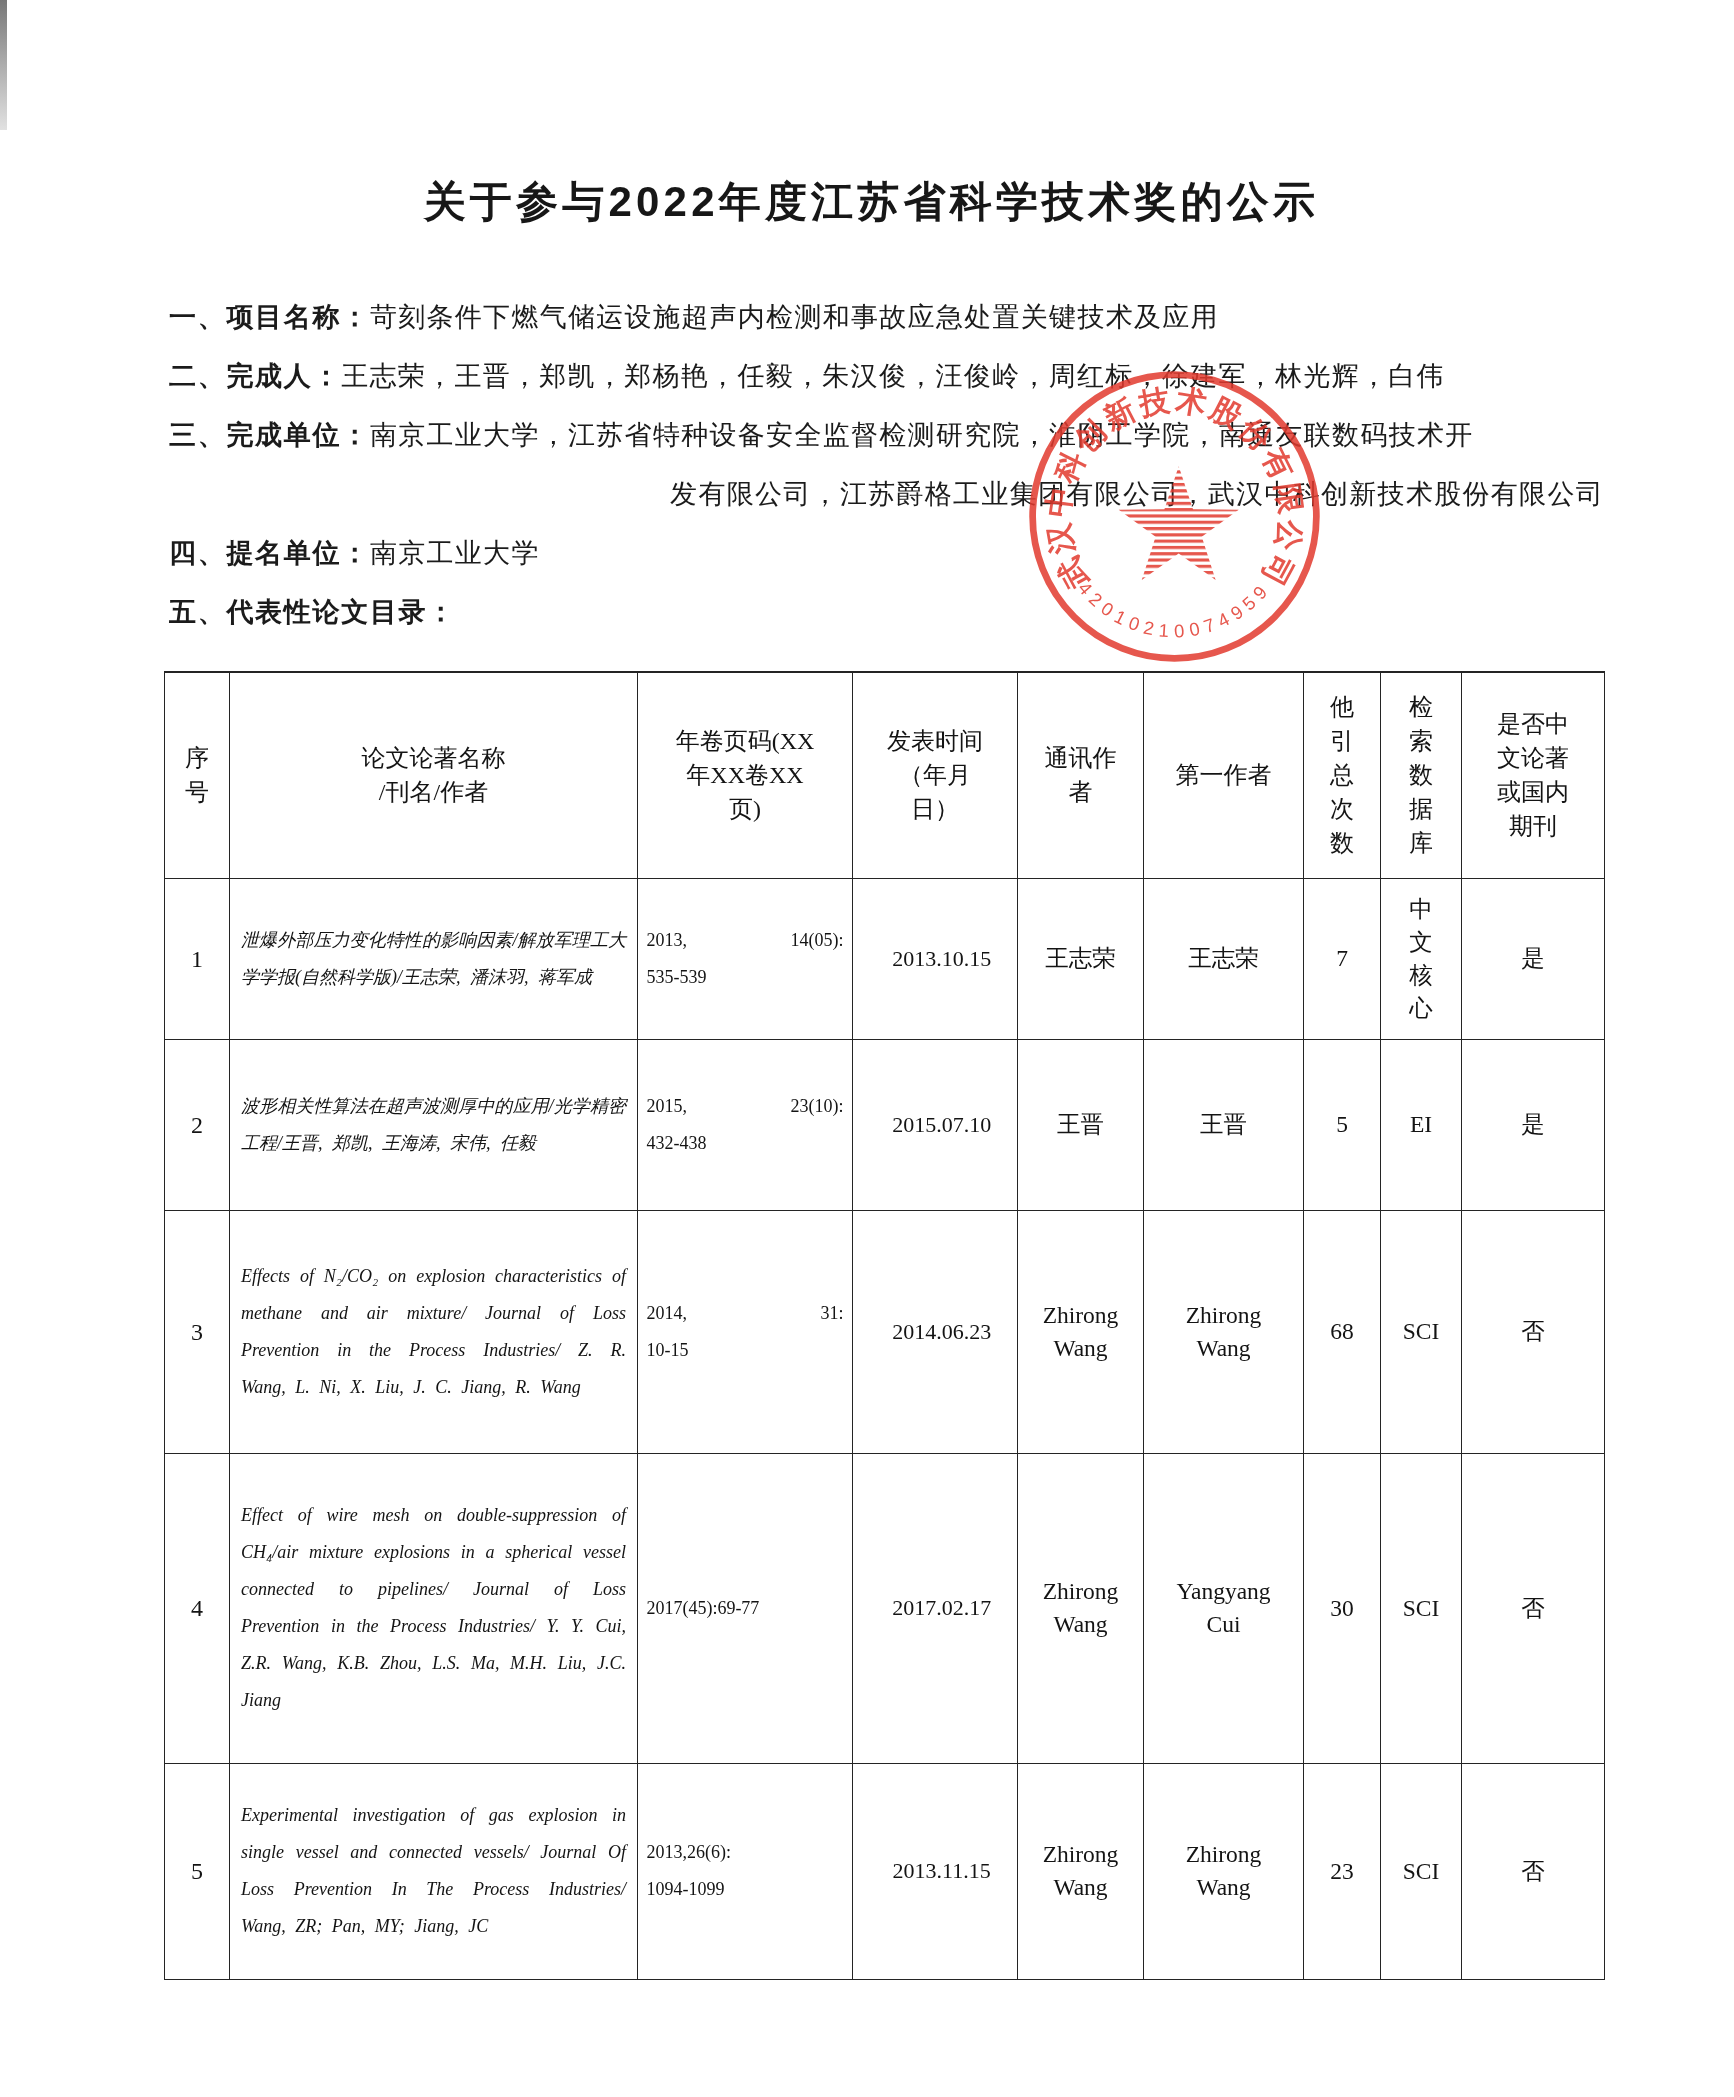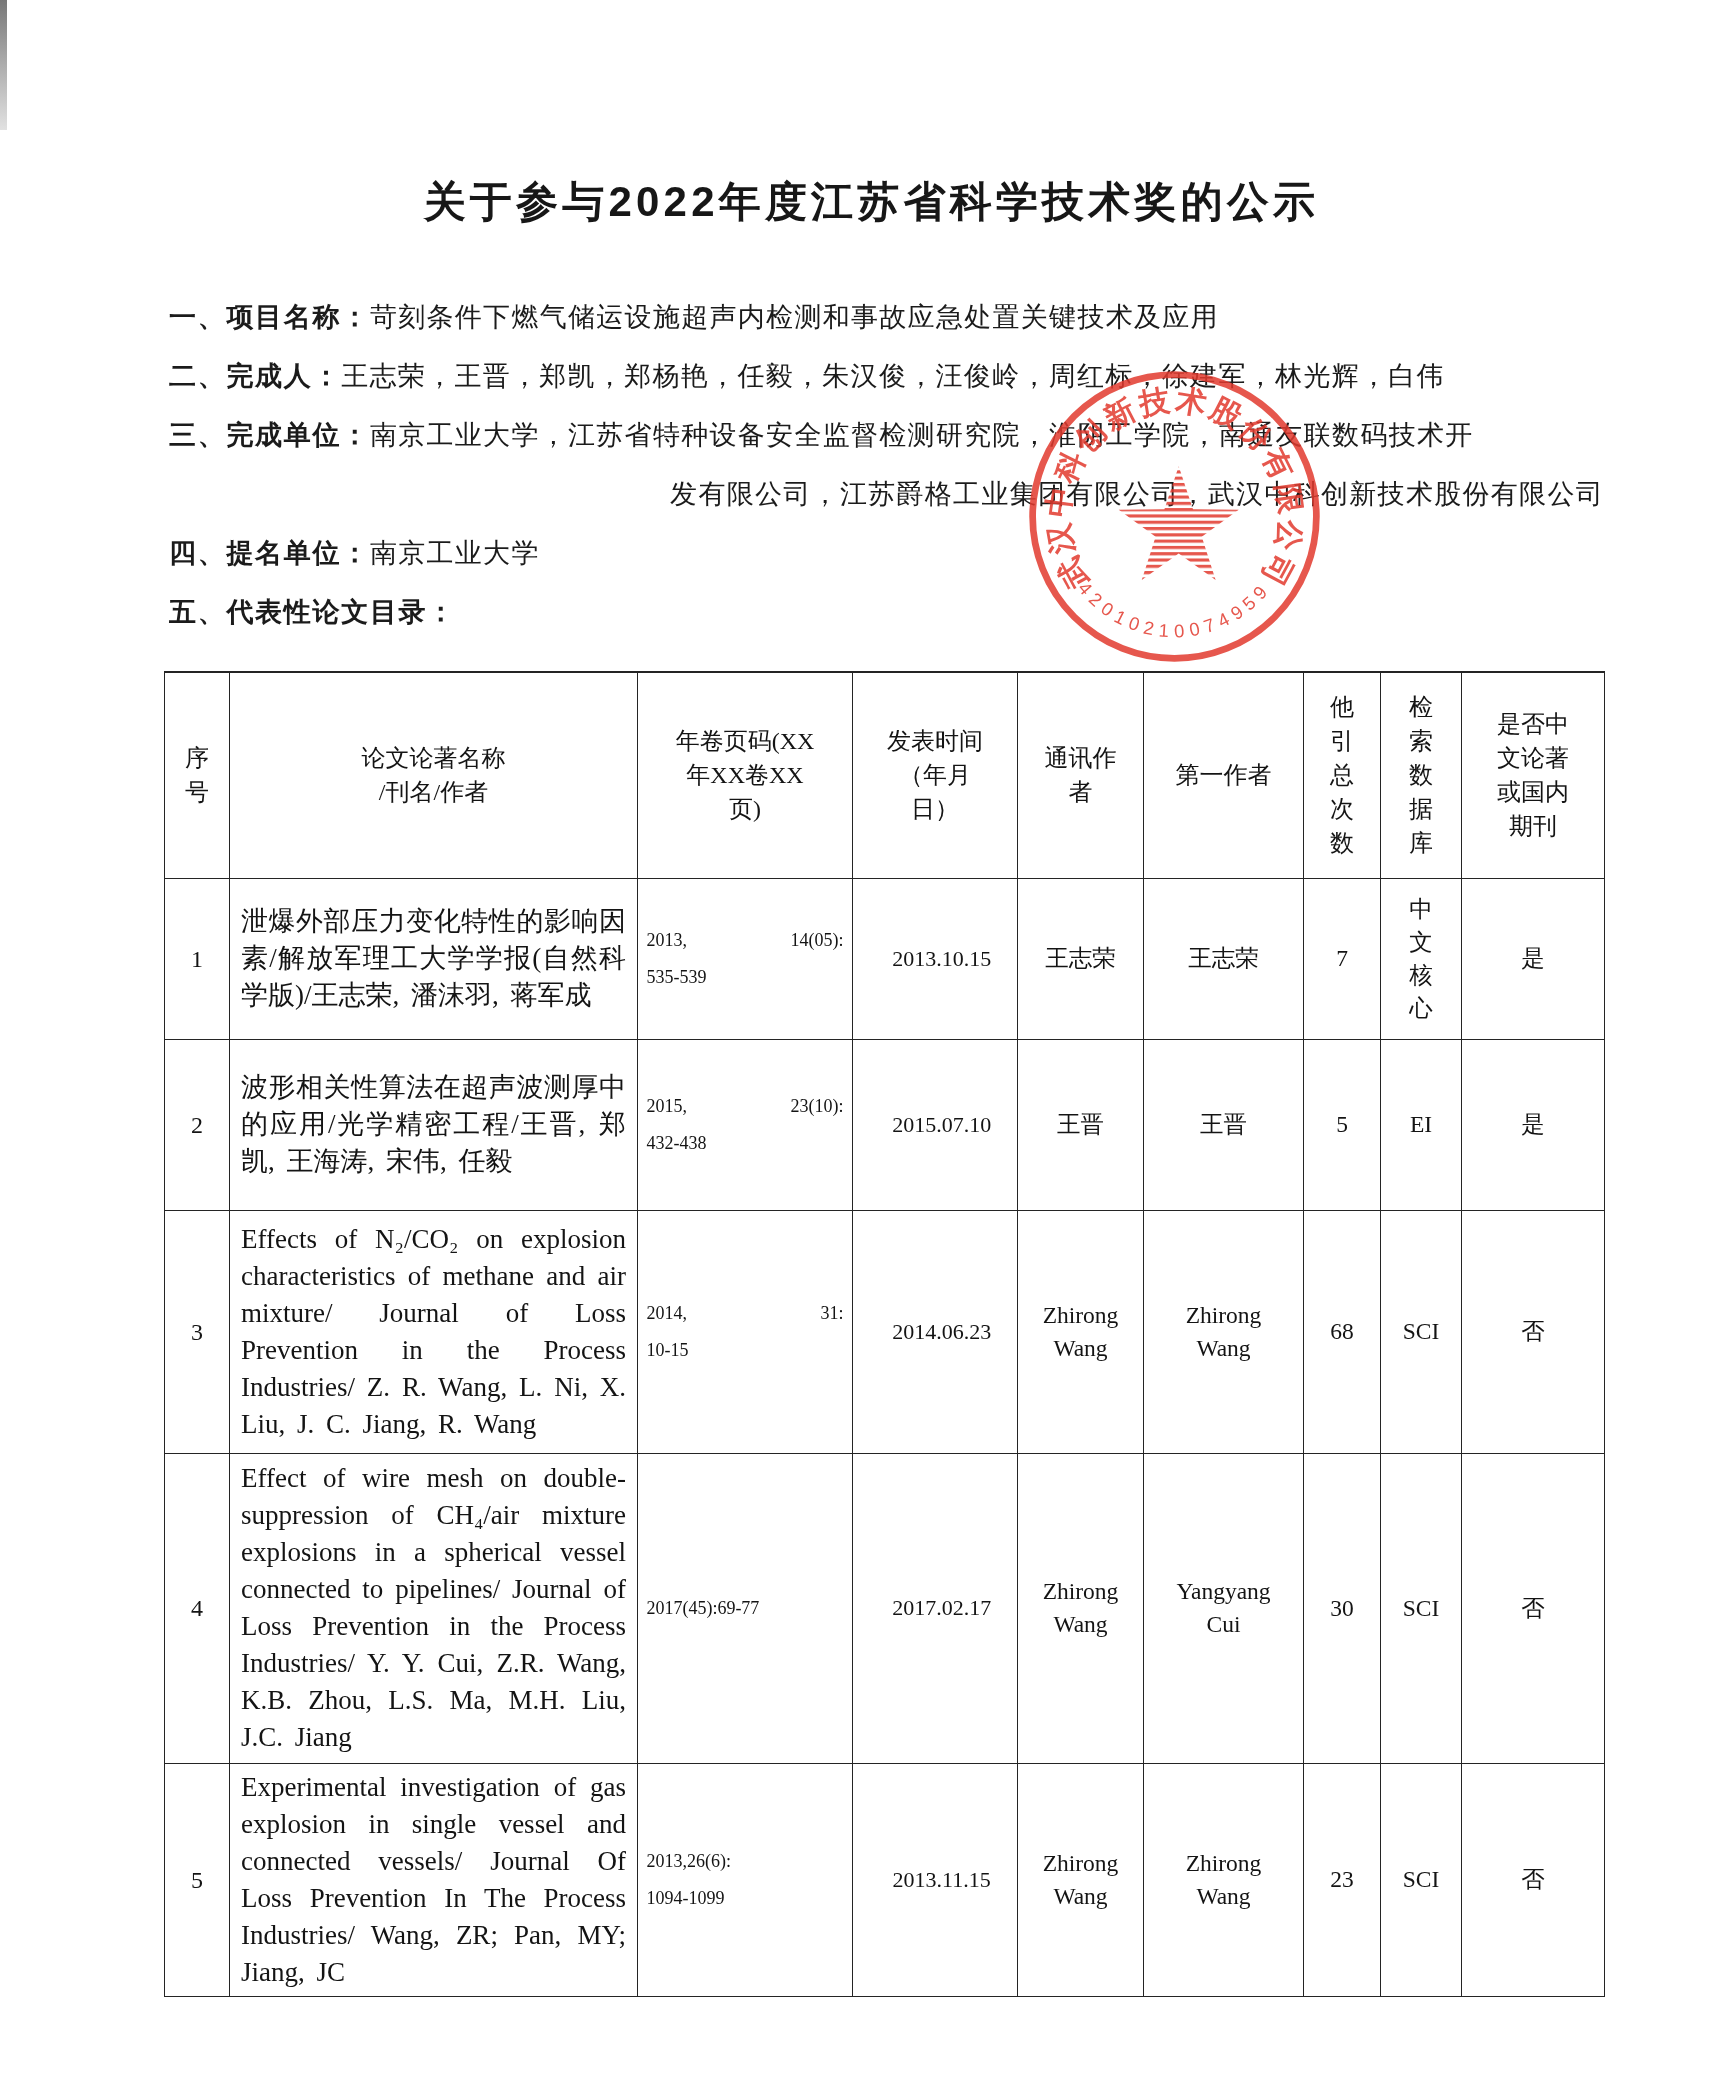--- a/index.html
+++ b/index.html
@@ -43,22 +43,22 @@
     font-weight:normal;padding:4.2px 7.6px;line-height:34px;
     overflow:hidden;
   }
   tr.hrow{height:206px;}
   tr.r0{height:161px;}
   tr.r1{height:171px;}
   tr.r2{height:243px;}
   tr.r3{height:310px;}
   tr.r4{height:216px;}
   td.c-name{
-    text-align:justify;text-align-last:left;font-size:27px;line-height:37px;
-    padding:5px 11px;word-spacing:5px;
+    text-align:justify;text-align-last:left;font-size:18px;line-height:37px;
+    padding:5px 11px;word-spacing:5px;font-style:italic;
   }
   td.c-vol{
     text-align:justify;text-align-last:justify;font-size:18px;line-height:37px;
     padding:4.2px 8.4px;
   }
   td.c-date{font-size:22px;padding-left:21px;}
   td.c-small{font-size:23.5px;line-height:33px;}
   
   .stamp{position:absolute;left:1015px;top:357px;width:319px;height:319px;opacity:.85;}
   .stamp .ring{fill:none;stroke:#e23a2e;stroke-width:16px;}

